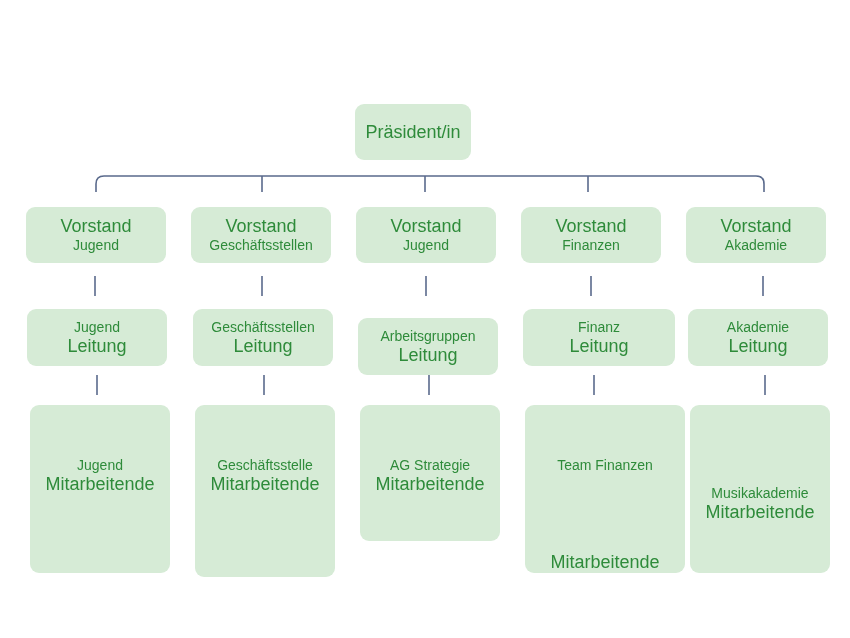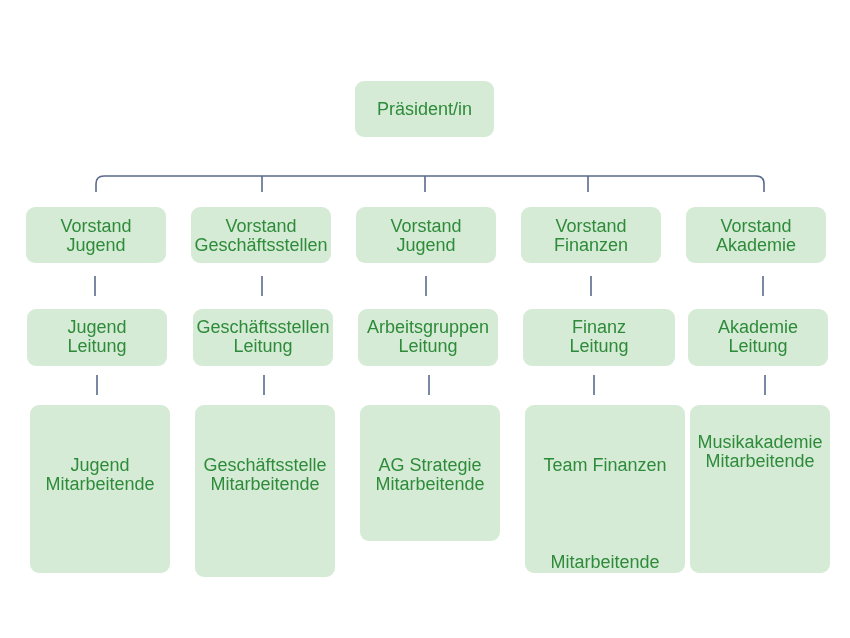--- a/index.html
+++ b/index.html
@@ -2,21 +2,21 @@
 <html><head>
 <meta charset="utf-8">
 <style>
   html, body { margin: 0; padding: 0; background: #ffffff; }
   body { width: 850px; height: 638px; position: relative; overflow: hidden;
          font-family: "Liberation Sans", "DejaVu Sans", sans-serif; }
   .box { position: absolute; background: #d6ebd6; border-radius: 9px;
          display: flex; flex-direction: column; align-items: center; justify-content: center;
          color: #2e8b3a; text-align: center; box-sizing: border-box; }
   .big { font-size: 18px; line-height: 21px; }
-  .small { font-size: 18px; line-height: 17px; }
+  .small { font-size: 14px; line-height: 17px; }
   .president { font-size: 18px; }
   svg.lines { position: absolute; left: 0; top: 0; }
   .line { stroke: #5a6a8c; stroke-width: 1.6; fill: none; }
 </style>
 </head>
 <body>
 
 <svg class="lines" width="850" height="638">
   <path class="line" d="M96 192 L96 184 Q96 176 104 176 L756 176 Q764 176 764 184 L764 192"></path>
   <line class="line" x1="425" y1="176" x2="425" y2="192"></line>
@@ -29,21 +29,21 @@
   <line class="line" x1="591" y1="276" x2="591" y2="296"></line>
   <line class="line" x1="763" y1="276" x2="763" y2="296"></line>
 
   <line class="line" x1="97" y1="375" x2="97" y2="395"></line>
   <line class="line" x1="264" y1="375" x2="264" y2="395"></line>
   <line class="line" x1="429" y1="375" x2="429" y2="395"></line>
   <line class="line" x1="594" y1="375" x2="594" y2="395"></line>
   <line class="line" x1="765" y1="375" x2="765" y2="395"></line>
 </svg>
 
-<div class="box" style="left:355px;top:81px;width:139px;height:56px;">
+<div class="box" style="left:355px;top:104px;width:116px;height:56px;">
   <span class="president">Präsident/in</span>
 </div>
 
 <div class="box" style="left:26px;top:207px;width:140px;height:56px;">
   <span class="big">Vorstand</span>
   <span class="small">Jugend</span>
 </div>
 <div class="box" style="left:191px;top:207px;width:140px;height:56px;">
   <span class="big">Vorstand</span>
   <span class="small">Geschäftsstellen</span>
@@ -62,21 +62,21 @@
 </div>
 
 <div class="box" style="left:27px;top:309px;width:140px;height:57px;">
   <span class="small">Jugend</span>
   <span class="big">Leitung</span>
 </div>
 <div class="box" style="left:193px;top:309px;width:140px;height:57px;">
   <span class="small">Geschäftsstellen</span>
   <span class="big">Leitung</span>
 </div>
-<div class="box" style="left:358px;top:309px;width:140px;height:57px;">
+<div class="box" style="left:358px;top:318px;width:140px;height:57px;">
   <span class="small">Arbeitsgruppen</span>
   <span class="big">Leitung</span>
 </div>
 <div class="box" style="left:523px;top:309px;width:152px;height:57px;">
   <span class="small">Finanz</span>
   <span class="big">Leitung</span>
 </div>
 <div class="box" style="left:688px;top:309px;width:140px;height:57px;">
   <span class="small">Akademie</span>
   <span class="big">Leitung</span>
@@ -91,16 +91,16 @@
   <span class="big">Mitarbeitende</span>
 </div>
 <div class="box" style="left:360px;top:405px;width:140px;height:136px;justify-content:flex-start;padding-top:52px;">
   <span class="small">AG Strategie</span>
   <span class="big">Mitarbeitende</span>
 </div>
 <div class="box" style="left:525px;top:405px;width:160px;height:168px;justify-content:space-between;padding-top:52px;">
   <span class="small">Team Finanzen</span>
   <span class="big">Mitarbeitende</span>
 </div>
-<div class="box" style="left:690px;top:405px;width:140px;height:168px;justify-content:flex-start;padding-top:29px;">
+<div class="box" style="left:690px;top:405px;width:140px;height:168px;justify-content:flex-start;padding-top:80px;">
   <span class="small">Musikakademie</span>
   <span class="big">Mitarbeitende</span>
 </div>
 
 </body></html>

